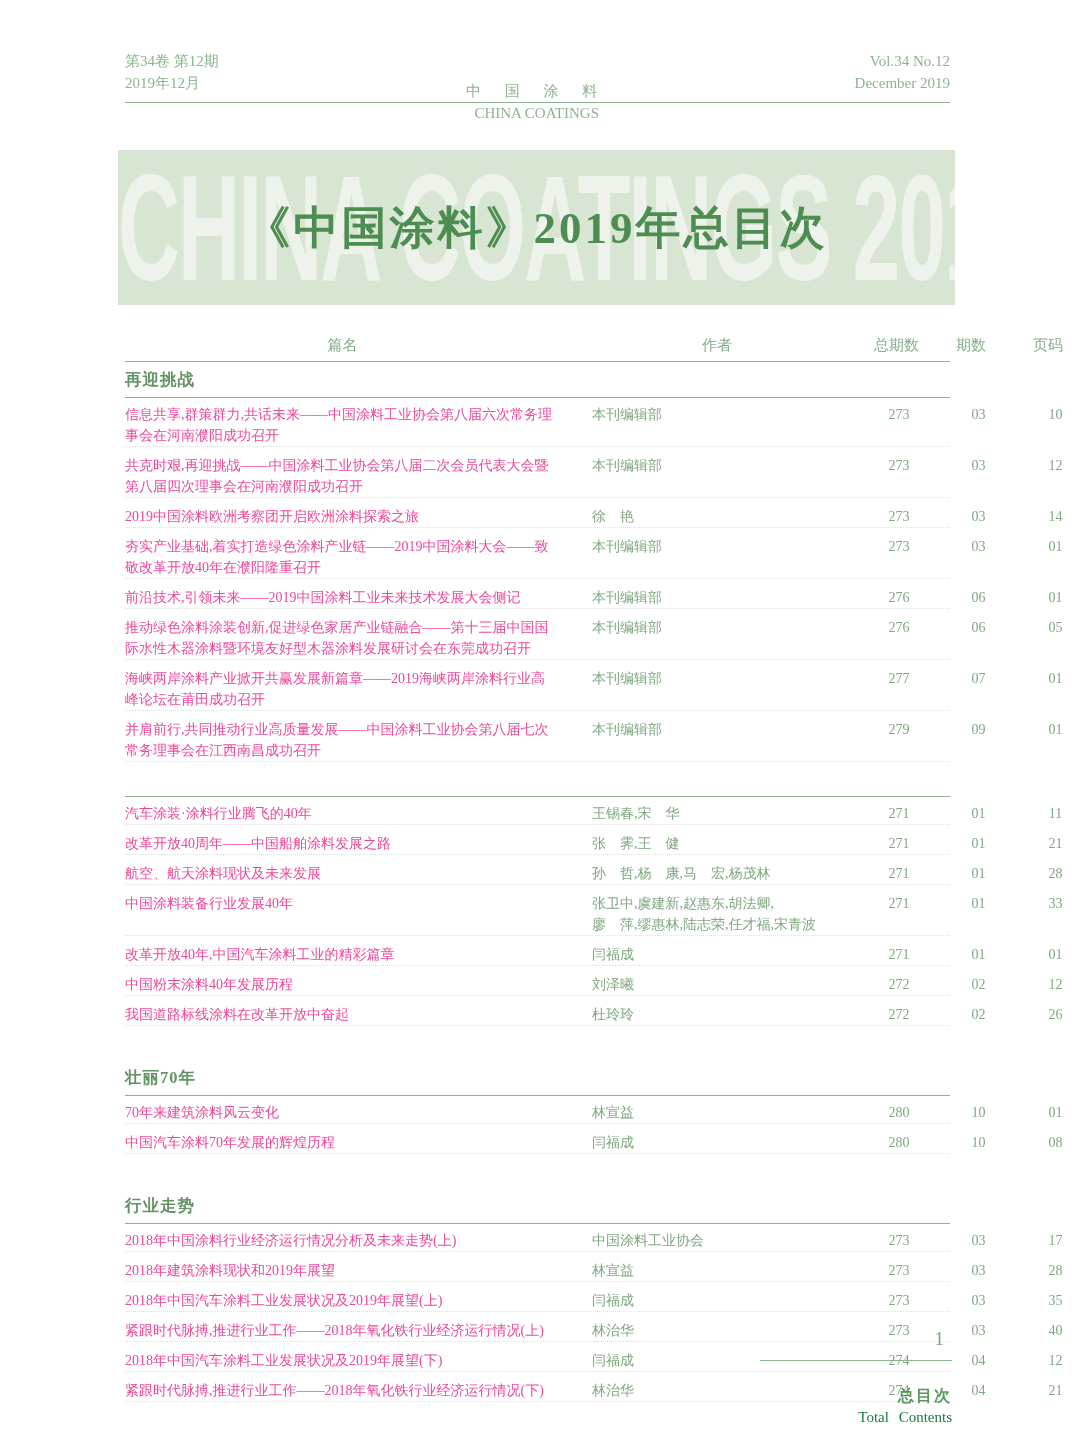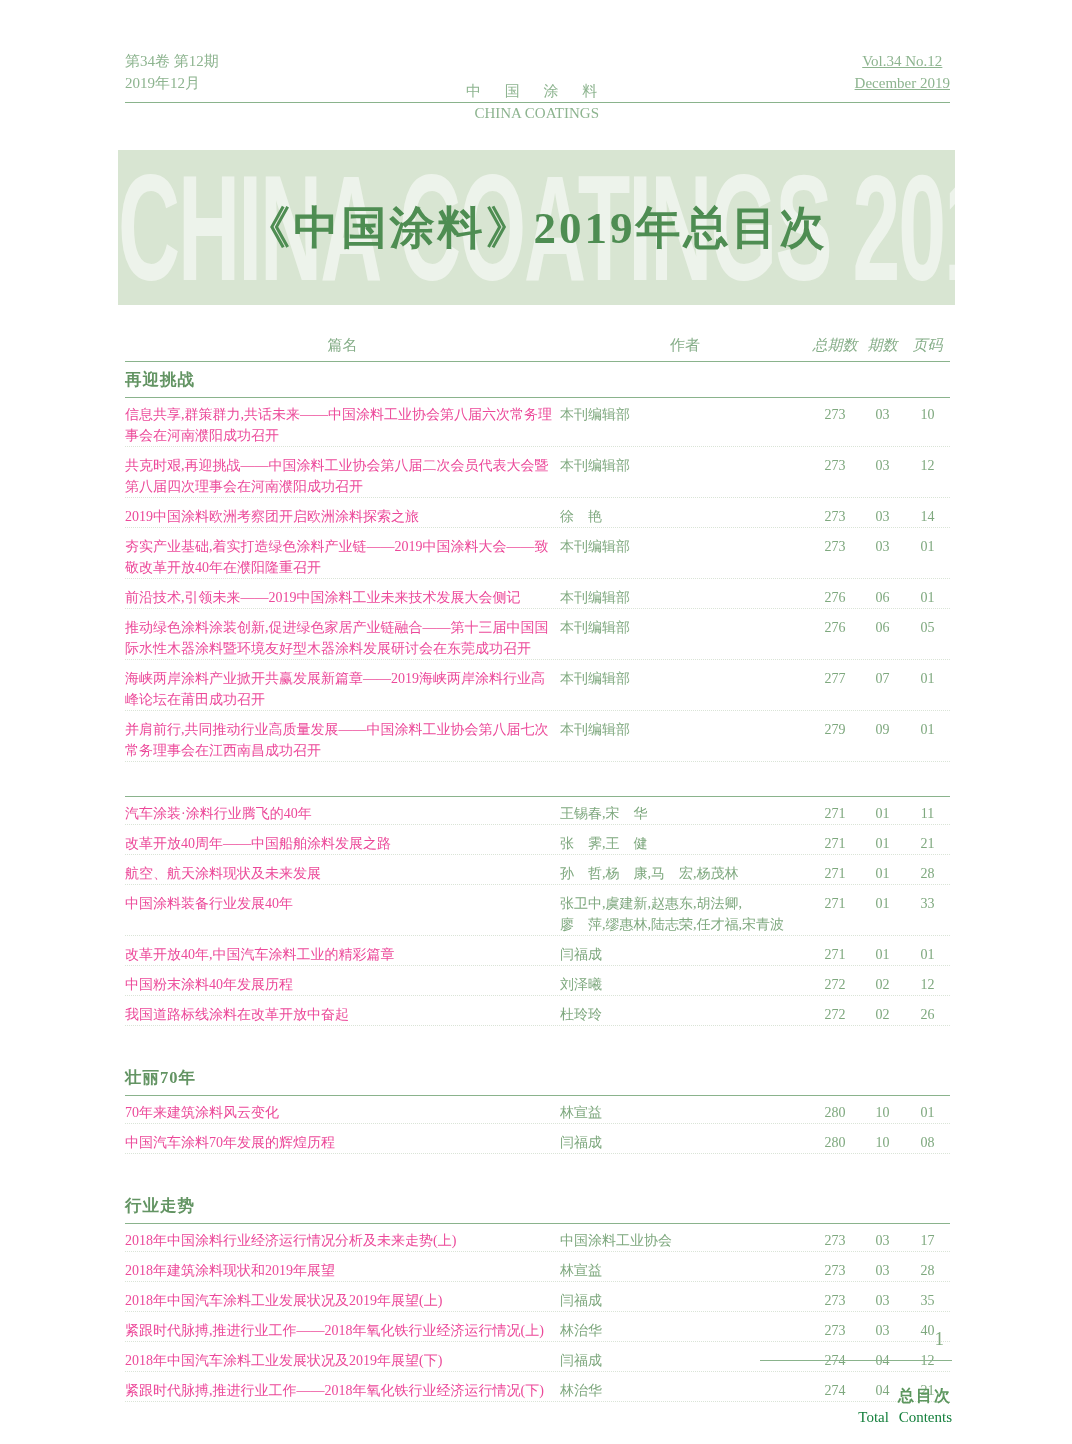--- a/index.html
+++ b/index.html
@@ -8,21 +8,21 @@
     font-family:"Liberation Serif","DejaVu Serif",serif;
     color:#7ea87e;overflow:hidden;
   }
   
   .page-header{
     position:absolute;left:125px;right:122px;top:50px;height:50px;
     display:flex;justify-content:space-between;align-items:flex-start;
     color:#8db48f;font-size:15px;line-height:22px;
   }
   .ph-center{text-align:center;margin-top:30px;}
-  .ph-right{text-align:center;text-decoration:underline;}
+  .ph-right{text-align:right;}
   .ph-cn-title{letter-spacing:10px;}
   .header-rule{
     position:absolute;left:125px;right:122px;top:102px;height:0;
     border-top:1.5px solid #8ab38c;
   }
   
   .banner{
     position:absolute;left:118px;right:117px;top:150px;height:155px;
     background:#d8e5d2;overflow:hidden;
   }
@@ -36,25 +36,26 @@
   .banner-title{
     position:absolute;left:0;top:0;width:100%;height:100%;
     display:flex;align-items:center;justify-content:center;
     font-size:45px;font-weight:bold;color:#4e8d52;letter-spacing:3px;
   }
   
   .toc{position:absolute;left:125px;top:336px;width:825px;}
   .grid-row{
     display:grid;grid-template-columns:435px 250px 50px 45px 45px;
     align-items:start;
+    gap:32px;
   }
   .col-head{font-size:15px;color:#86ae89;padding-bottom:6px;}
   .col-head .c1{text-align:center;}
   .col-head .c2{text-align:center;}
-  .col-head .c3,.col-head .c4,.col-head .c5{text-align:center;font-style:italic;}
+  .col-head .c3,.col-head .c4,.col-head .c5{text-align:left;}
   .head-rule{border-top:1.5px solid #8ab38c;}
   .section{margin-top:0;}
   .section + .section{margin-top:34px;}
   .section-name{
     font-size:16.5px;font-weight:bold;color:#639463;
     padding:7px 0 6px 0;letter-spacing:1px;
   }
   .section-rule{border-top:1.2px solid #8ab38c;margin-bottom:6px;}
   .entry{
     font-size:14px;line-height:21px;margin-bottom:8px;

